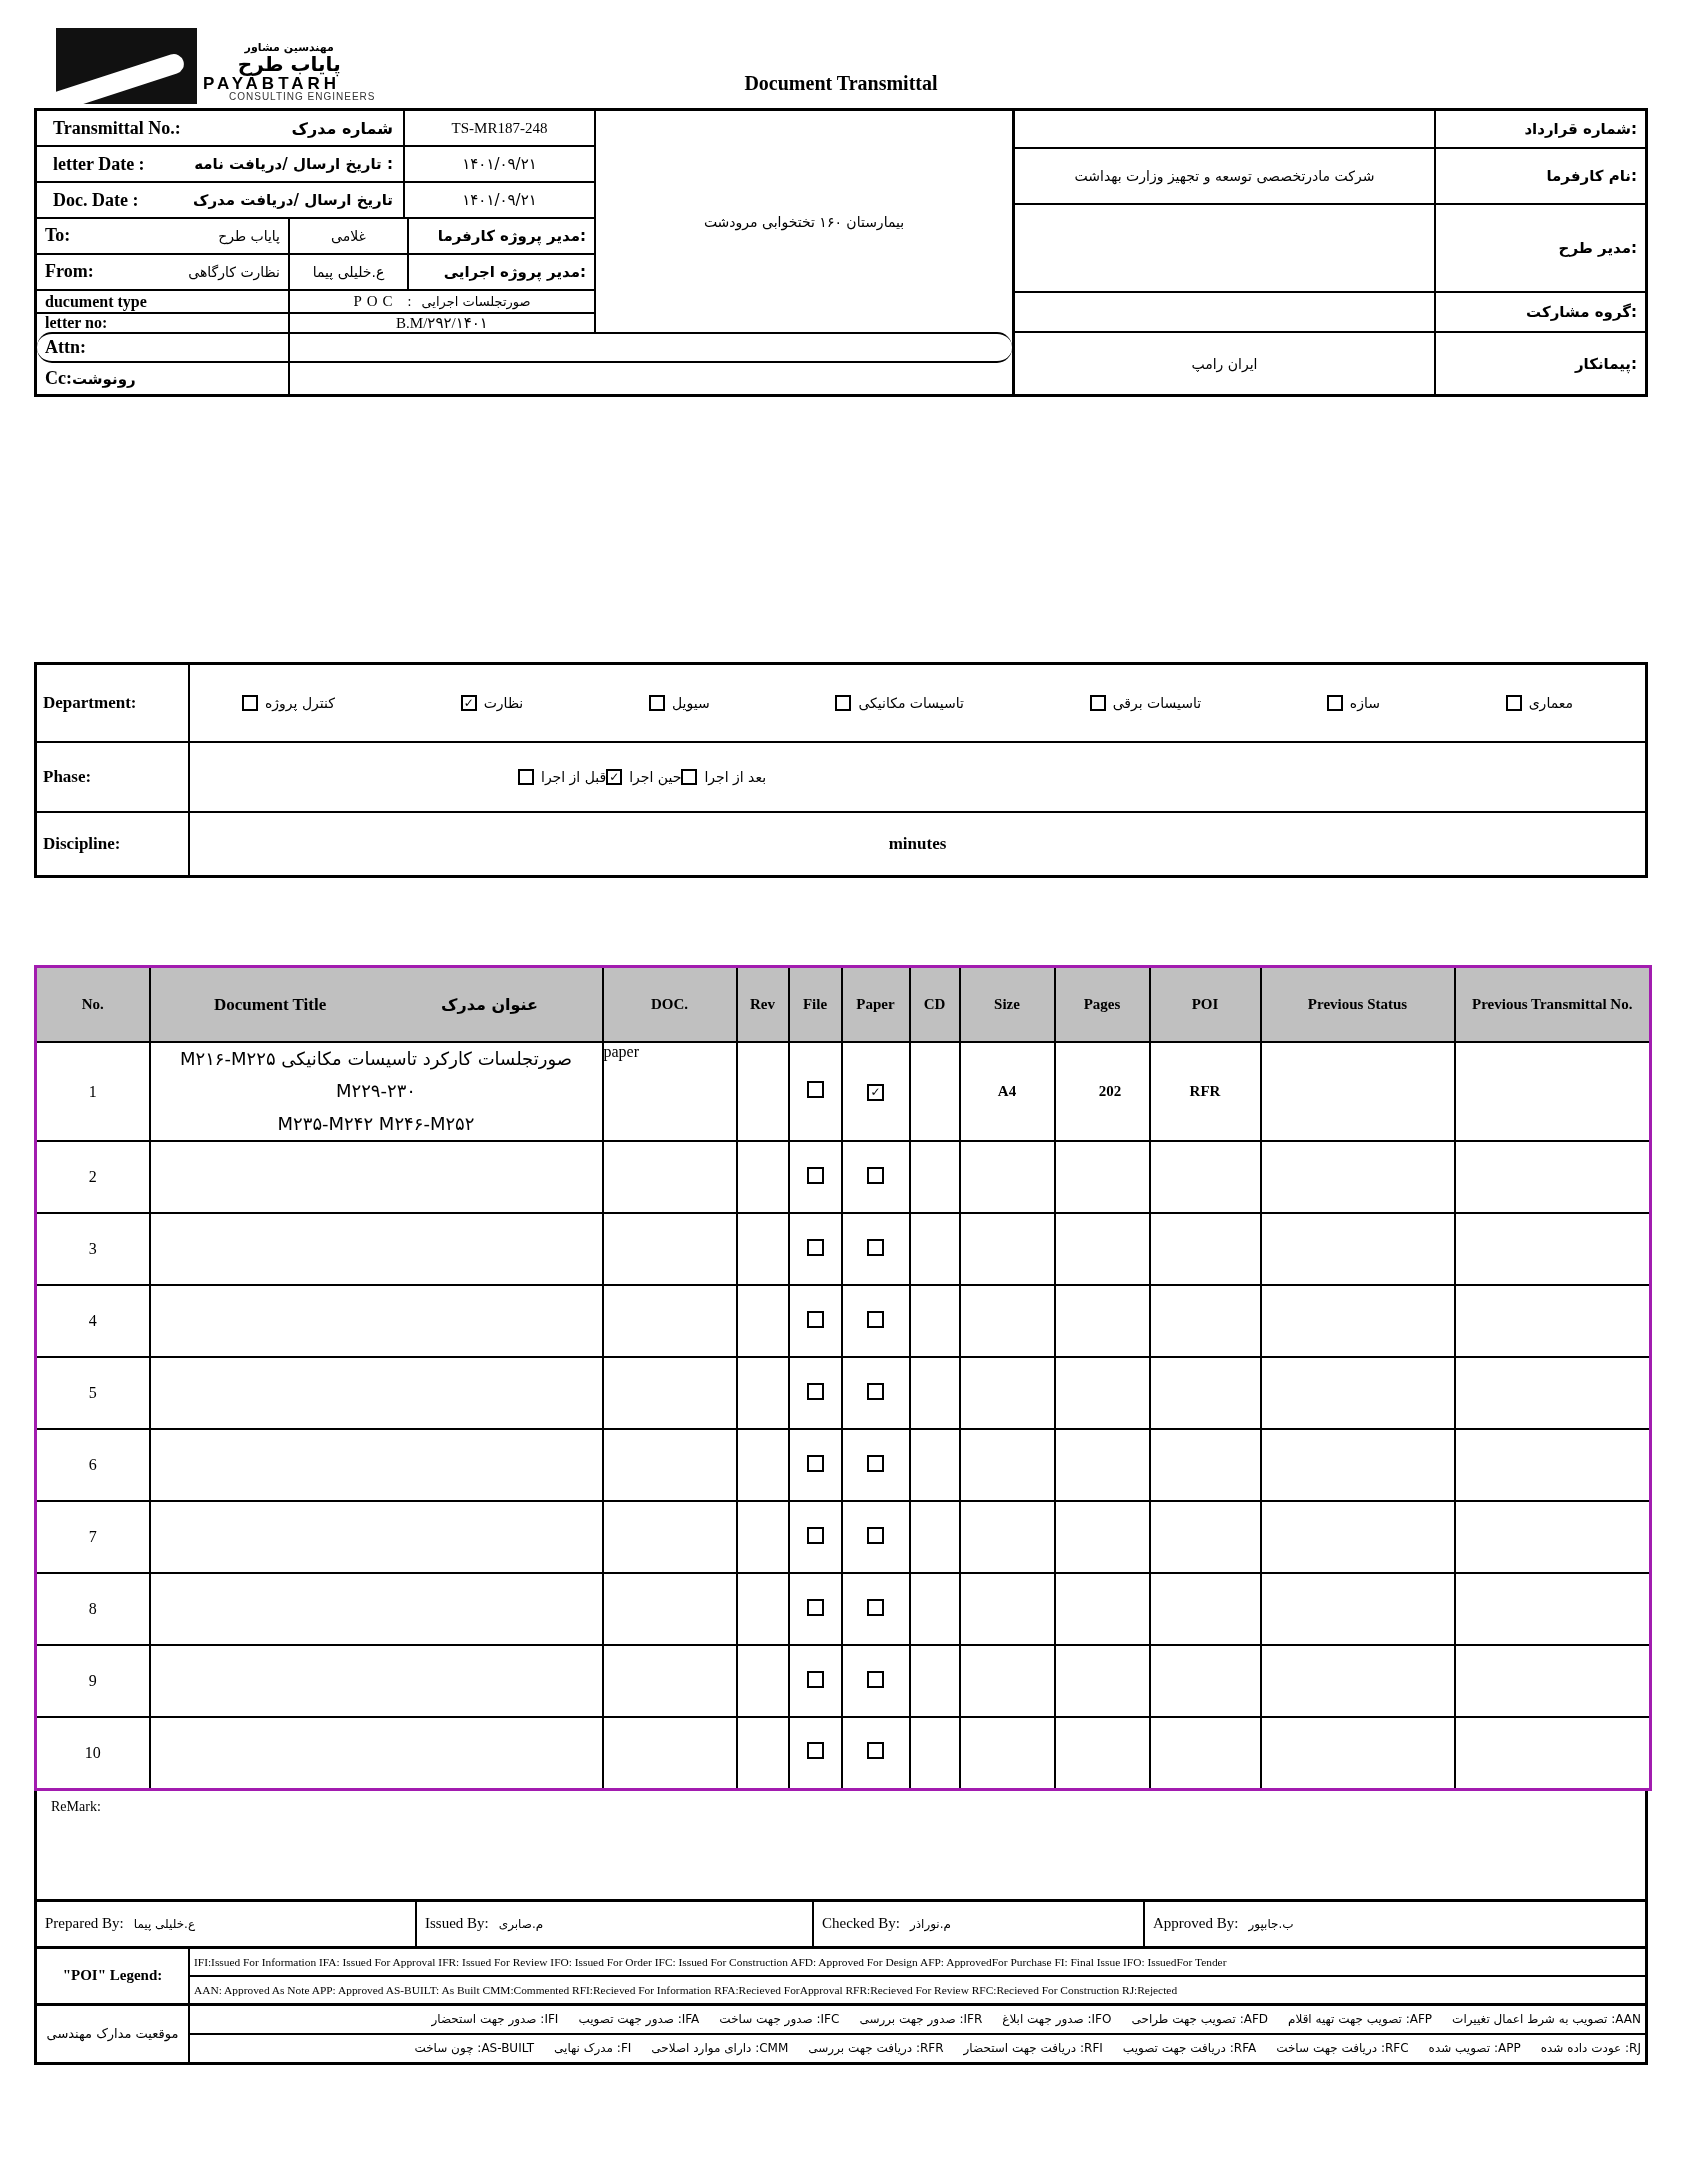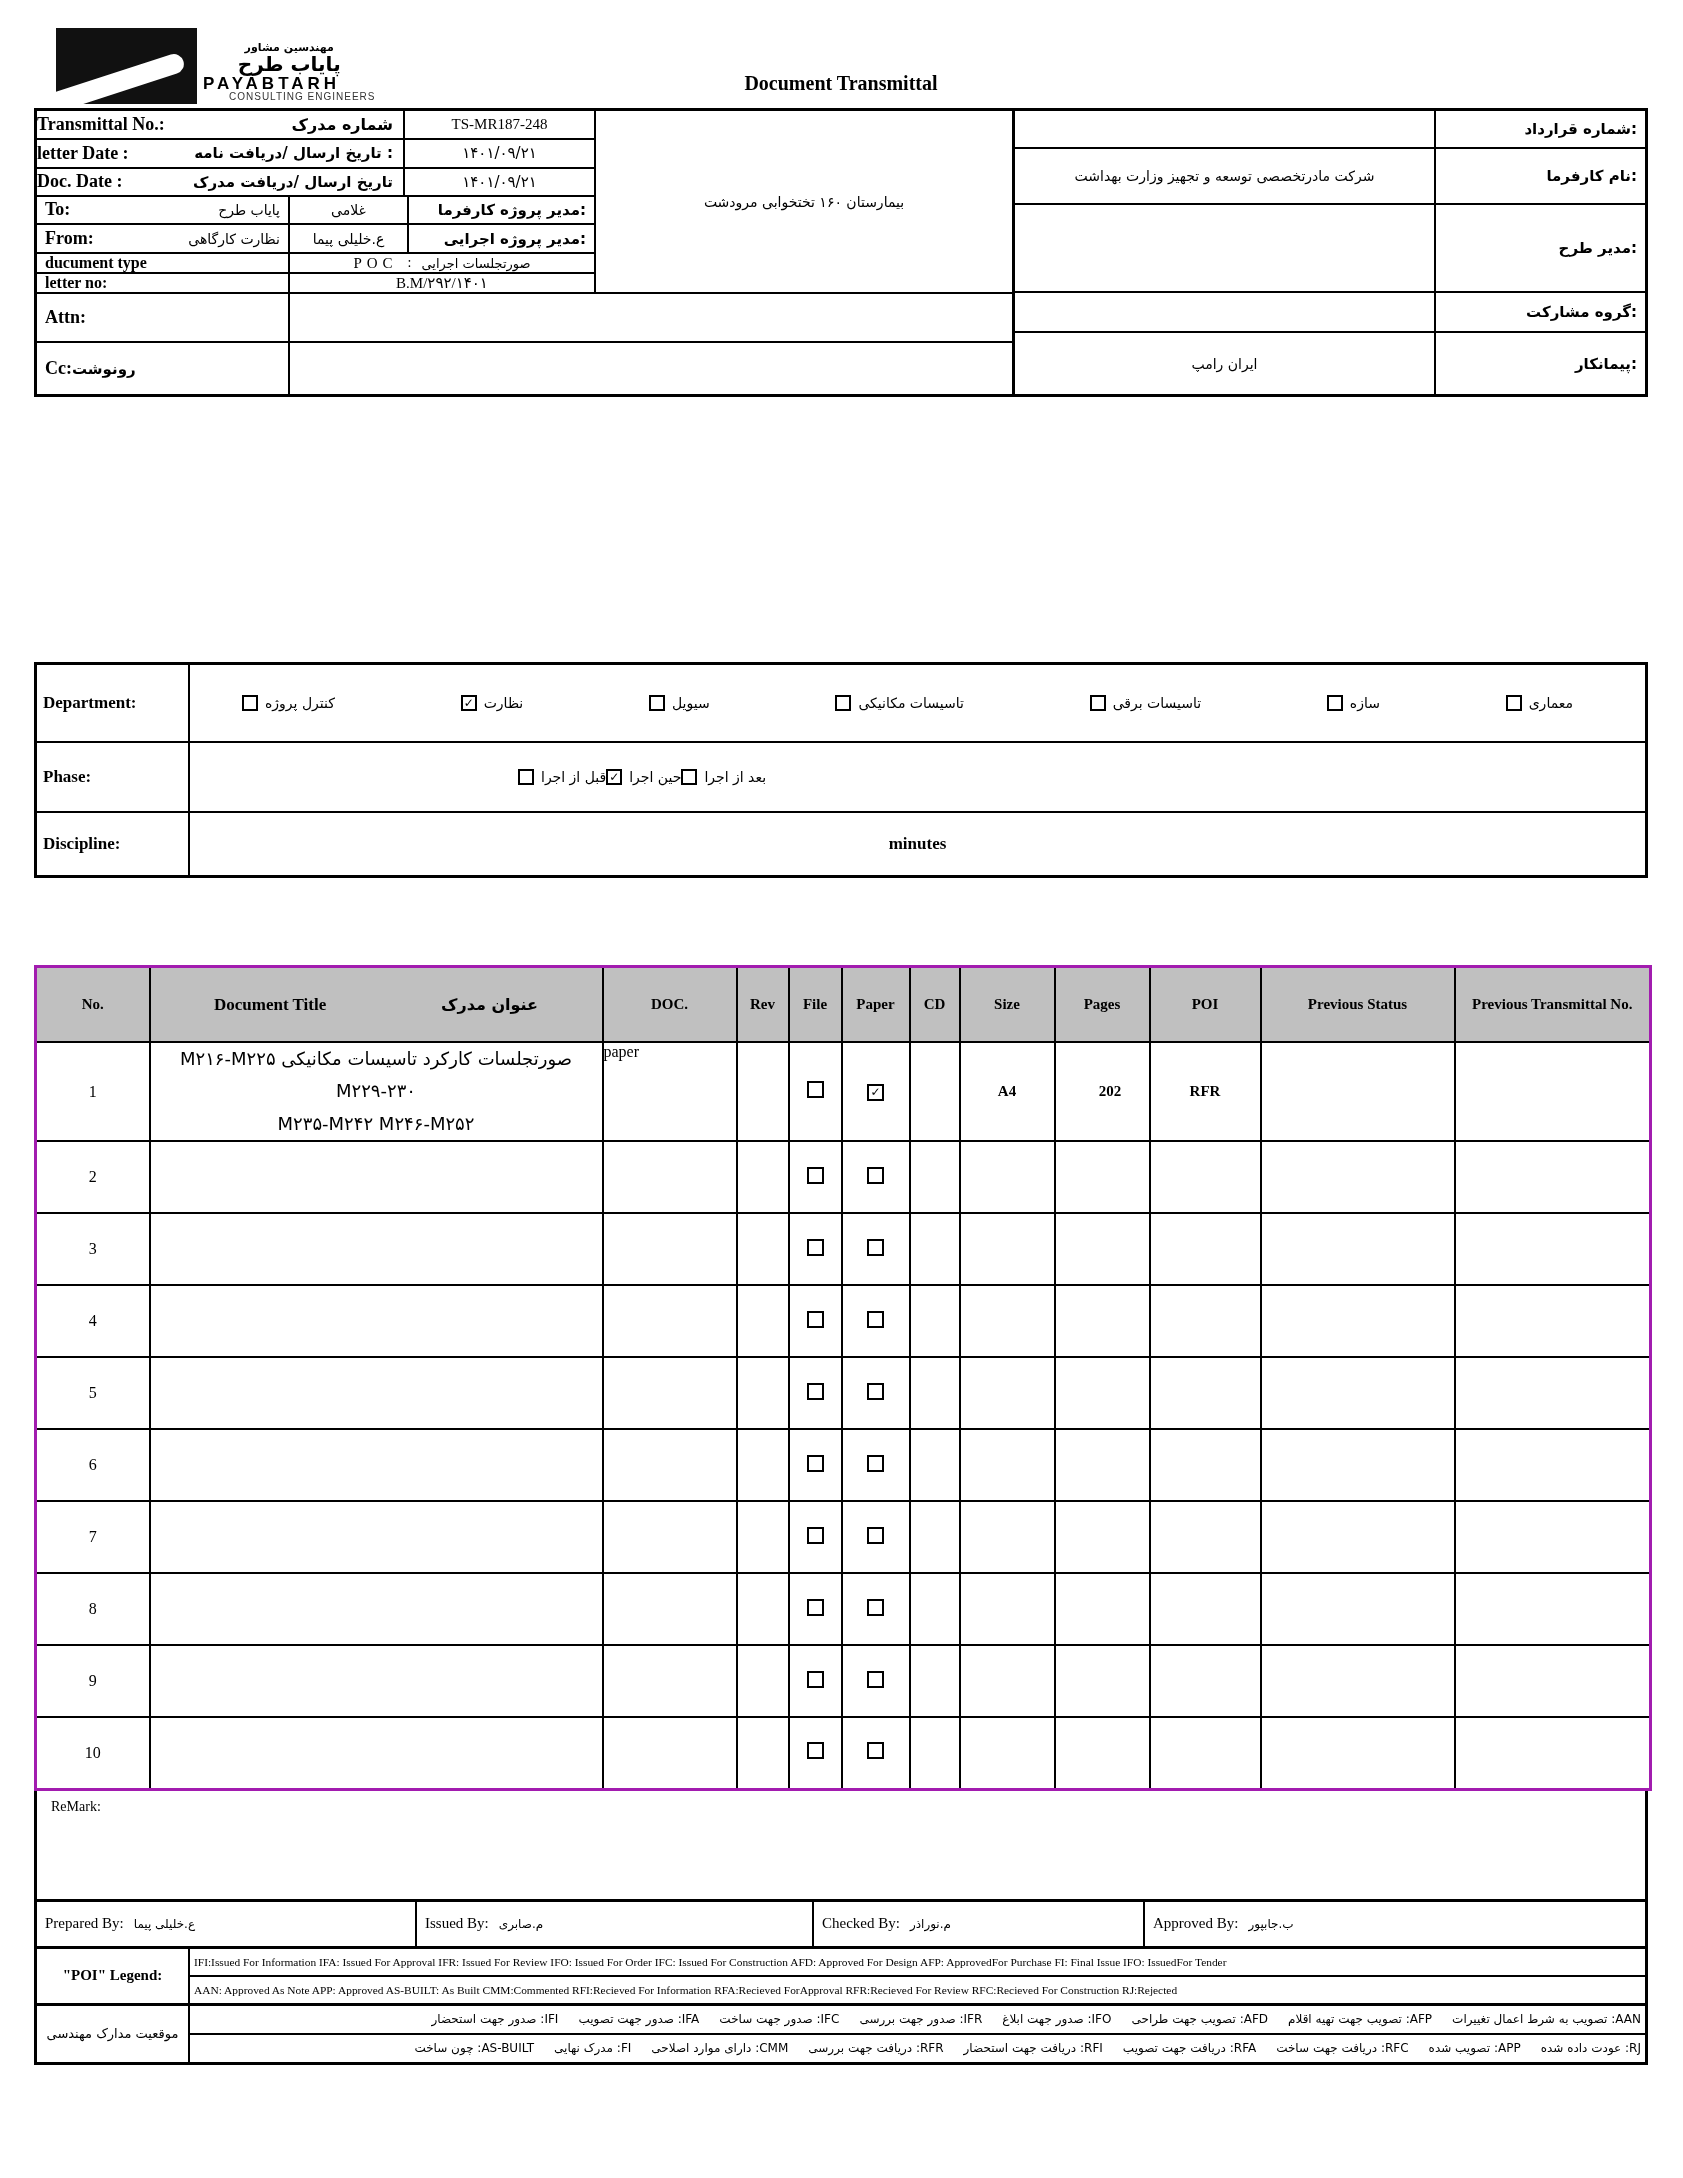--- a/index.html
+++ b/index.html
@@ -22,22 +22,22 @@
              font-weight:bold;font-size:20px;}
 
   
   .ht{border:3px solid #000;display:flex;height:289px;box-sizing:border-box;}
   .ht-lm{flex:1;display:flex;flex-direction:column;}
   .ht-top{display:flex;flex:1;min-height:0;}
   .ht-A{width:557px;display:flex;flex-direction:column;border-right:2px solid #000;}
   .ht-B{flex:1;display:flex;align-items:center;justify-content:center;
         font-family:"DejaVu Sans",sans-serif;font-size:14px;}
   .ht-row{display:flex;align-items:center;border-bottom:2px solid #000;box-sizing:border-box;}
-  .h38{height:38px;} .h37{height:37px;} .h24{height:24px;} .h33{height:51px;}
-  .ht-lab{flex:1;display:flex;justify-content:space-between;align-items:center;padding:0 10px 0 0;}
+  .h38{height:38px;} .h37{height:37px;} .h24{height:24px;} .h33{height:31px;border-radius:15px;}
+  .ht-lab{flex:1;display:flex;justify-content:space-between;align-items:center;padding:0 10px 0 16px;}
   .en-b{font-weight:bold;font-size:18px;}
   .en-b-sm{font-weight:bold;font-size:16px;}
   .fa{font-family:"DejaVu Sans",sans-serif;}
   .fa-b{font-family:"DejaVu Sans",sans-serif;font-weight:bold;}
   .ht-val{width:189px;align-self:stretch;display:flex;align-items:center;justify-content:center;
           border-left:2px solid #000;font-size:15px;}
   .ht-c1{width:251px;display:flex;justify-content:space-between;align-items:center;
          padding:0 8px;box-sizing:border-box;align-self:stretch;}
   .ht-c2{width:117px;align-self:stretch;display:flex;align-items:center;justify-content:center;
          border-left:2px solid #000;font-size:14px;}

